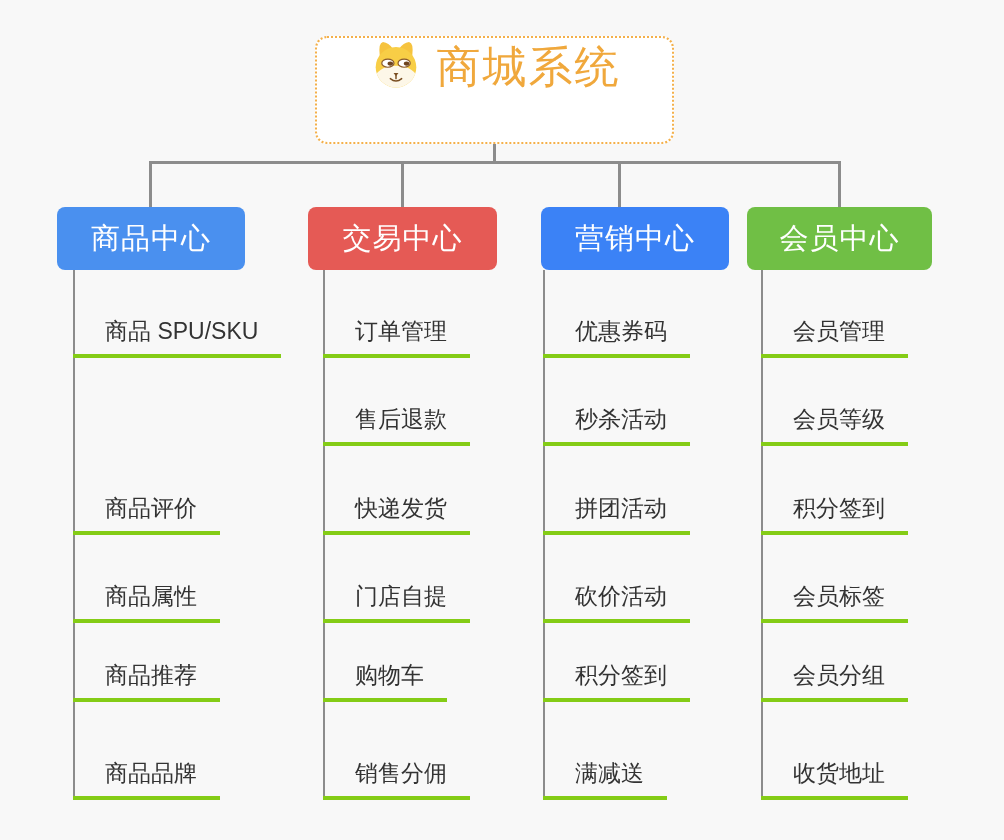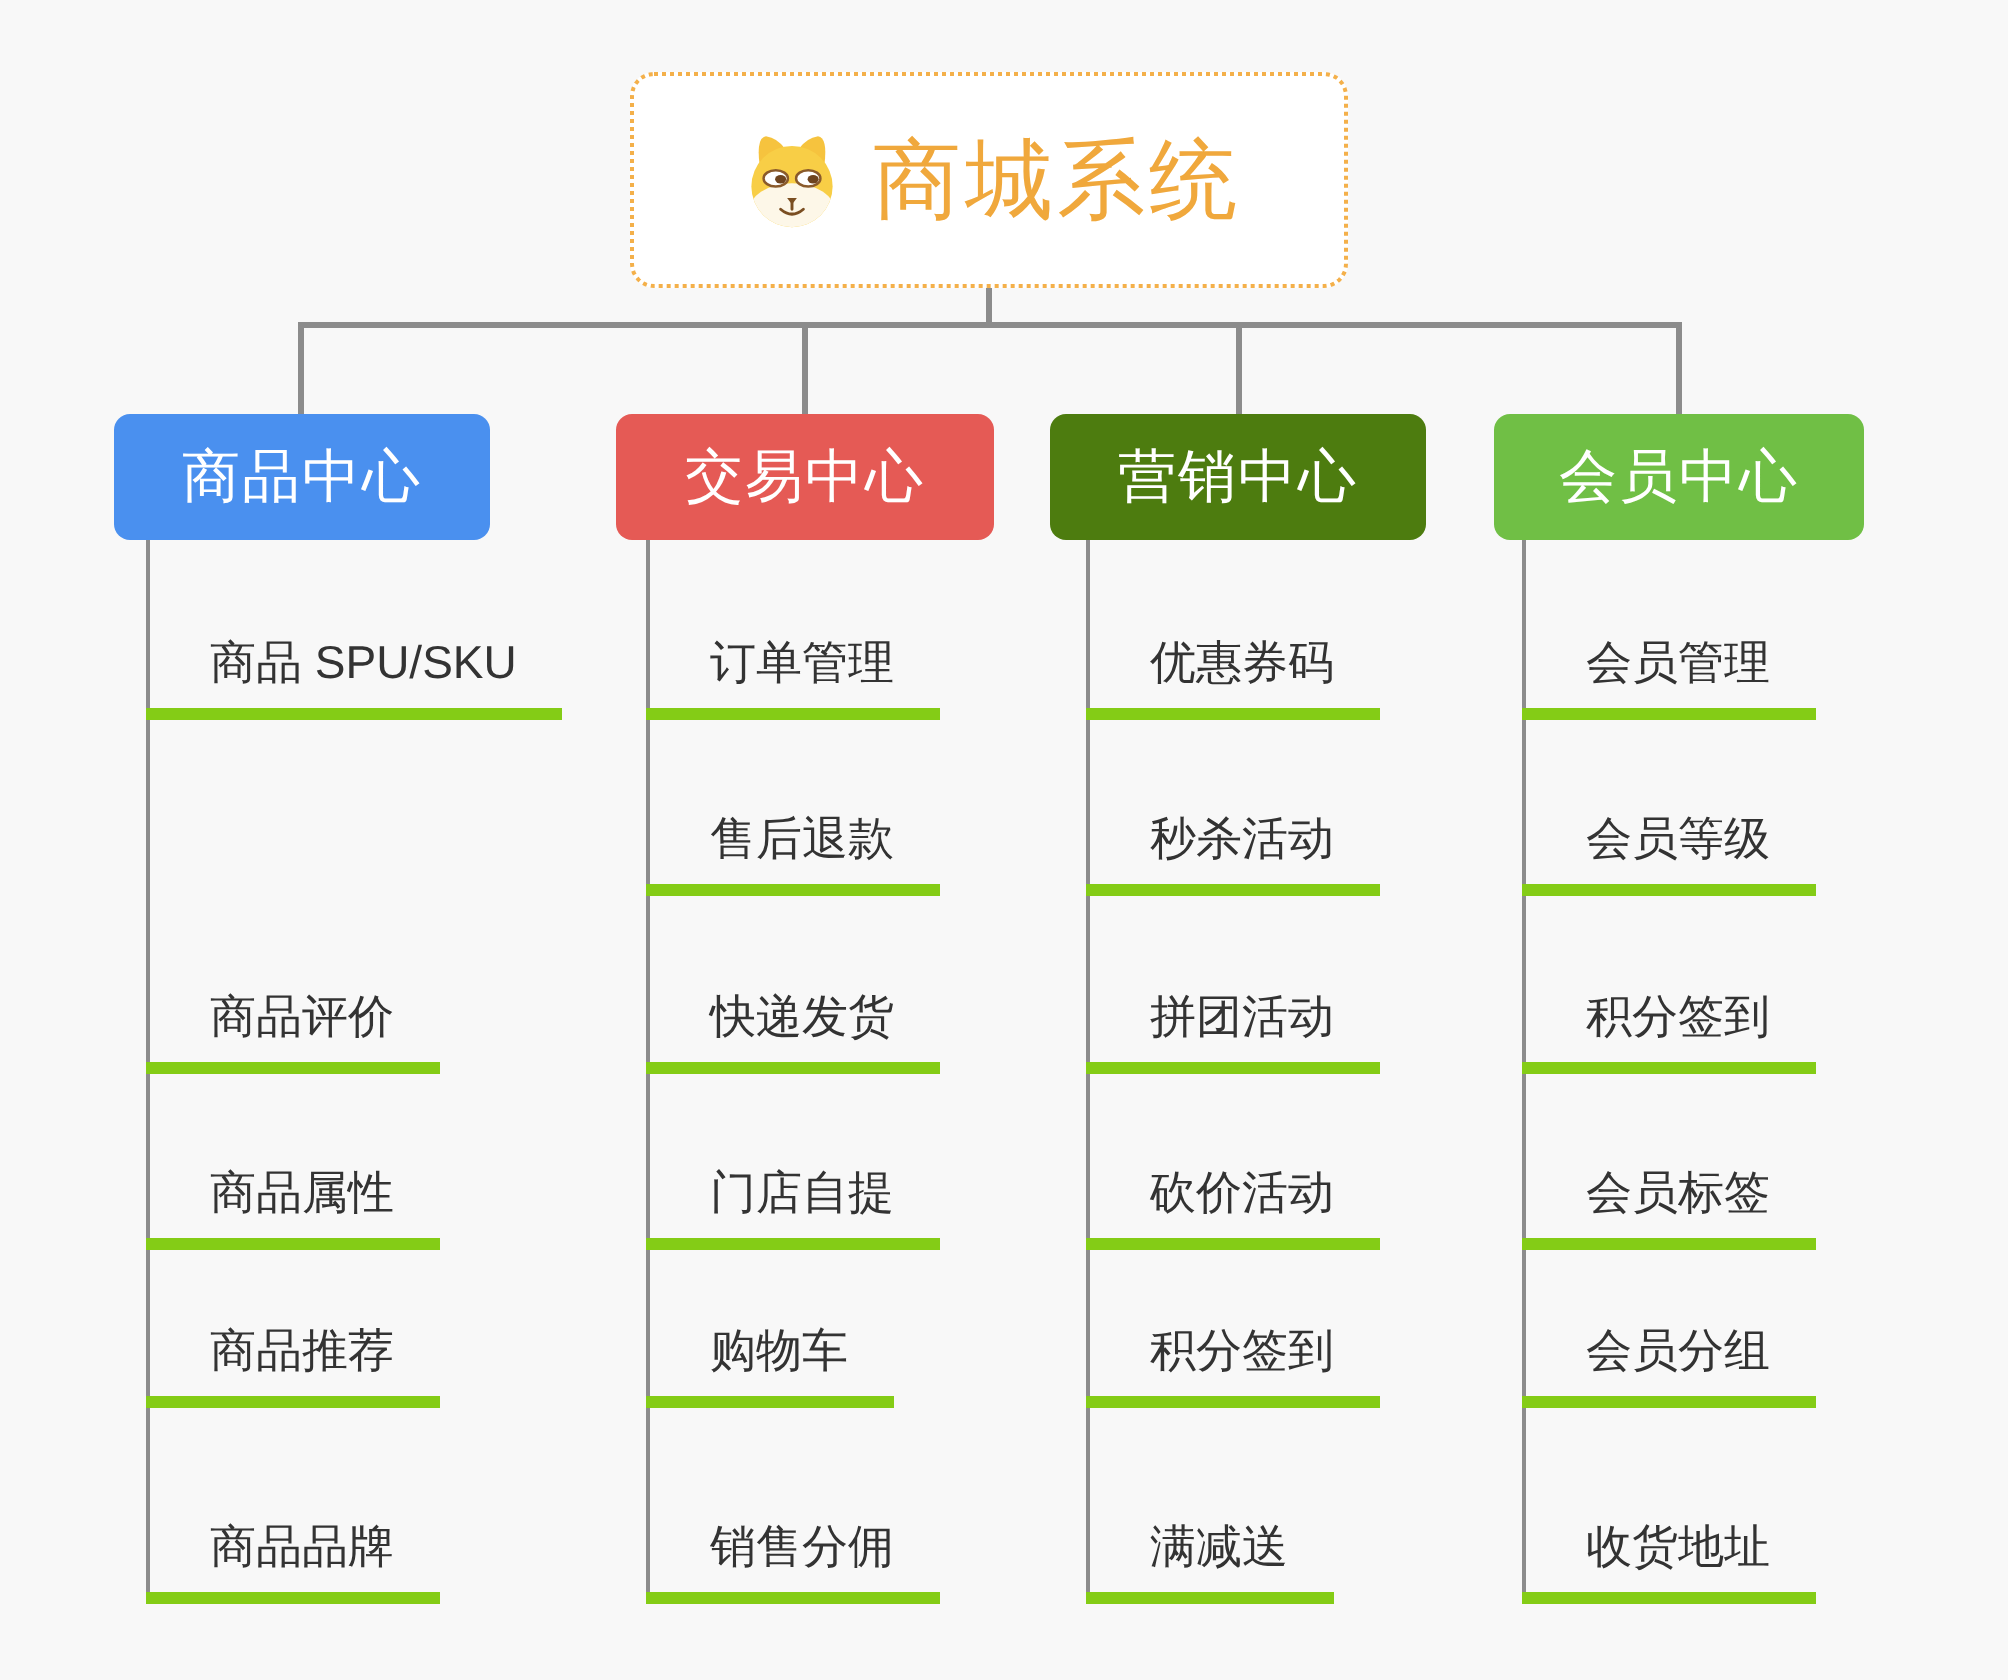--- a/index.html
+++ b/index.html
@@ -18,21 +18,21 @@
 
   
   .root-node {
     position: absolute;
     left: 315px; top: 36px;
     width: 359px; height: 108px;
     background: #ffffff;
     border: 2px dotted #f4b04a;
     border-radius: 12px;
     display: flex;
-    align-items: center;
+    align-items: flex-start;
     justify-content: center;
     gap: 14px;
     cursor: pointer;
   }
   .root-title {
     font-size: 44px;
     letter-spacing: 2px;
     color: #f0a83c;
     white-space: nowrap;
   }
@@ -86,21 +86,21 @@
     background: #8c8c8c;
   }
   .child-node {
     position: absolute;
     left: 0;
     white-space: nowrap;
     font-size: 23px;
     line-height: 27px;
     color: #333333;
     padding: 0 23px 9px 32px;
-    border-bottom: 6px solid #84cc16;
+    border-bottom: 4px solid #84cc16;
     cursor: pointer;
   }
   .row-0 { top: 48px; }
   .row-1 { top: 136px; }
   .row-2 { top: 225px; }
   .row-3 { top: 313px; }
   .row-4 { top: 392px; }
   .row-5 { top: 490px; }
 </style>
 </head>
@@ -136,21 +136,21 @@
 
   <div class="line root-stem"></div>
   <div class="line trunk-h"></div>
   <div class="line drop drop-0"></div>
   <div class="line drop drop-1"></div>
   <div class="line drop drop-2"></div>
   <div class="line drop drop-3"></div>
 
   <div class="branch-box branch-0" style="background-color: rgb(74, 144, 239);">商品中心</div>
   <div class="branch-box branch-1" style="background-color: rgb(229, 90, 85);">交易中心</div>
-  <div class="branch-box branch-2" style="background-color: #4d7c0f;">营销中心</div>
+  <div class="branch-box branch-2" style="background-color: #3b82f6; margin-left: 16px;">营销中心</div>
   <div class="branch-box branch-3" style="background-color: rgb(112, 191, 69);">会员中心</div>
 
   <div class="column col-0">
     <div class="vline"></div>
     <div class="child-node row-0">商品 SPU/SKU</div>
     <div class="child-node row-2">商品评价</div>
     <div class="child-node row-3">商品属性</div>
     <div class="child-node row-4">商品推荐</div>
     <div class="child-node row-5">商品品牌</div>
   </div>

